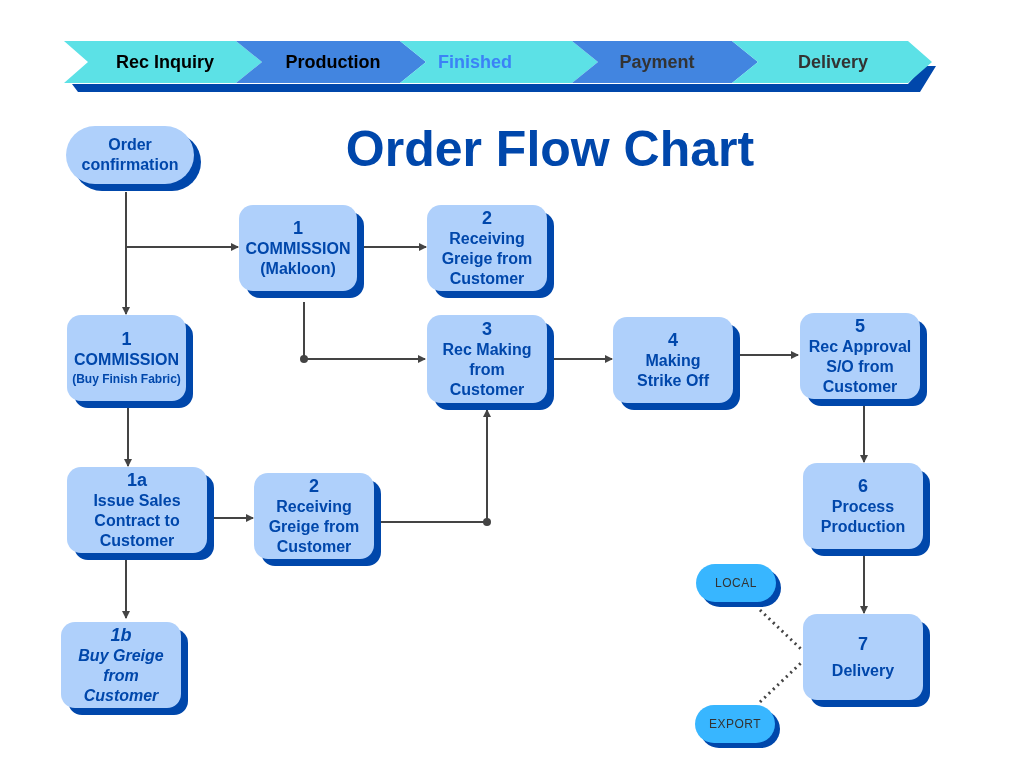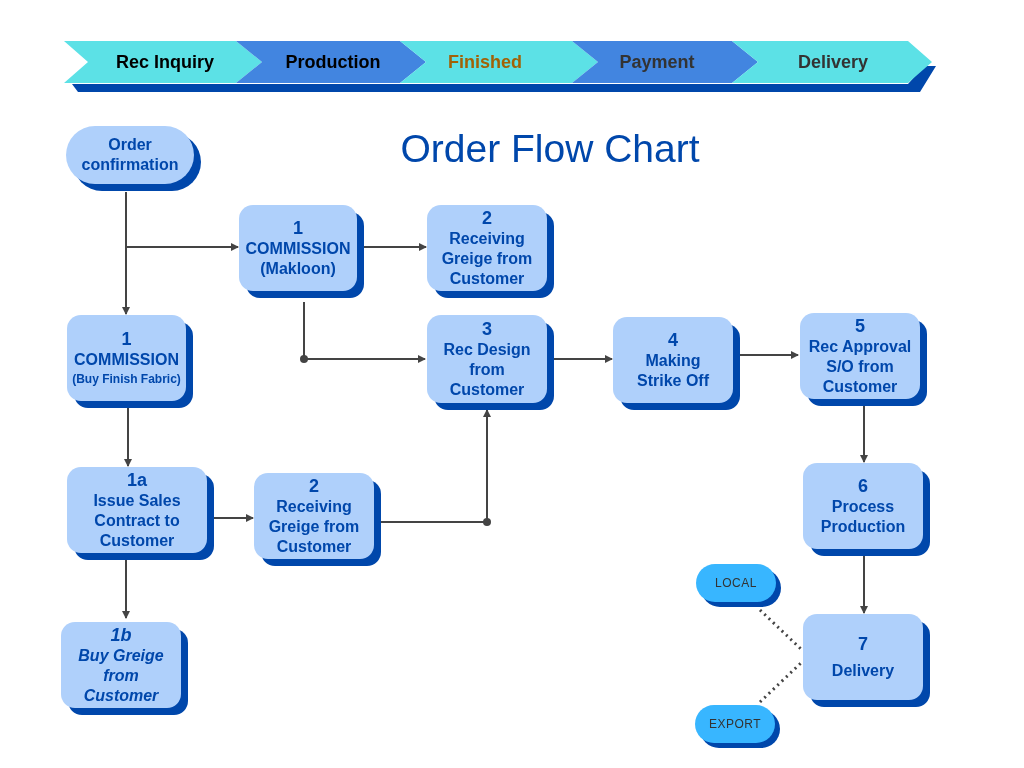--- a/index.html
+++ b/index.html
@@ -2,21 +2,21 @@
 <html><head>
 <meta charset="utf-8">
 <style>
   html, body { margin:0; padding:0; background:#ffffff; }
   body { width:1024px; height:768px; position:relative; overflow:hidden;
          font-family:"Liberation Sans", sans-serif; }
   #banner { position:absolute; left:0; top:0; width:1024px; height:100px; }
   .seg-label { position:absolute; top:50px; font-weight:bold; font-size:18px; line-height:24px;
                text-align:center; }
   #title { position:absolute; left:340px; top:124px; width:420px; text-align:center;
-           font-size:39px; font-weight:normal; color:#0047ab; line-height:50px; }
+           font-size:50px; font-weight:bold; color:#0047ab; line-height:50px; }
   #links { position:absolute; left:0; top:0; width:1024px; height:768px; pointer-events:none; }
   .node { position:absolute; background:#afd0fb; border-radius:14px;
           box-shadow:7px 7px 0 #0047ab; color:#0047ab; font-weight:bold;
           display:flex; flex-direction:column; justify-content:center; align-items:center;
           text-align:center; font-size:16px; line-height:20px; box-sizing:border-box; padding:2px 4px; }
   .node .num { font-size:18px; line-height:22px; }
   .node .small { font-size:12px; line-height:18px; }
   .pill { border-radius:30px; }
   .tag { position:absolute; background:#38b6ff; border-radius:20px; box-shadow:5px 5px 0 #0047ab;
          color:#333; font-weight:normal; font-size:12px; display:flex; align-items:center;
@@ -28,21 +28,21 @@
 <svg id="banner" viewBox="0 0 1024 100">
   <polygon points="78,92 920,92 936,66 924,66 908,84 72,84" fill="#0047ab"></polygon>
   <polygon points="64,41 236,41 262,62 236,83 64,83 88,62" fill="#5ce1e6"></polygon>
   <polygon points="236,41 400,41 426,62 400,83 236,83 262,62" fill="#4285e0"></polygon>
   <polygon points="400,41 572,41 598,62 572,83 400,83 426,62" fill="#5ce1e6"></polygon>
   <polygon points="572,41 732,41 758,62 732,83 572,83 598,62" fill="#4285e0"></polygon>
   <polygon points="732,41 908,41 932,62 908,83 732,83 758,62" fill="#5ce1e6"></polygon>
 </svg>
 <div class="seg-label" style="left:100px;width:130px;color:#000;">Rec Inquiry</div>
 <div class="seg-label" style="left:268px;width:130px;color:#000;">Production</div>
-<div class="seg-label" style="left:420px;width:130px;color:#a16207;">Finished</div>
+<div class="seg-label" style="left:410px;width:130px;color:#3b82f6;">Finished</div>
 <div class="seg-label" style="left:592px;width:130px;color:#333;">Payment</div>
 <div class="seg-label" style="left:768px;width:130px;color:#333;">Delivery</div>
 
 <div id="title">Order Flow Chart</div>
 
 <svg id="links" viewBox="0 0 1024 768">
   <defs>
     <marker id="arr" markerWidth="8" markerHeight="8" refX="7" refY="4" orient="auto" markerUnits="userSpaceOnUse">
       <path d="M0,0 L8,4 L0,8 z" fill="#444"></path>
     </marker>
@@ -88,21 +88,21 @@
 </div>
 
 <div class="node" style="left:67px;top:315px;width:119px;height:86px;">
   <span class="num">1</span>
   <span>COMMISSION</span>
   <span class="small">(Buy Finish Fabric)</span>
 </div>
 
 <div class="node" style="left:427px;top:315px;width:120px;height:88px;">
   <span class="num">3</span>
-  <span>Rec Design</span>
+  <span>Rec Making</span>
   <span>from</span>
   <span>Customer</span>
 </div>
 
 <div class="node" style="left:613px;top:317px;width:120px;height:86px;">
   <span class="num">4</span>
   <span>Making</span>
   <span>Strike Off</span>
 </div>
 

